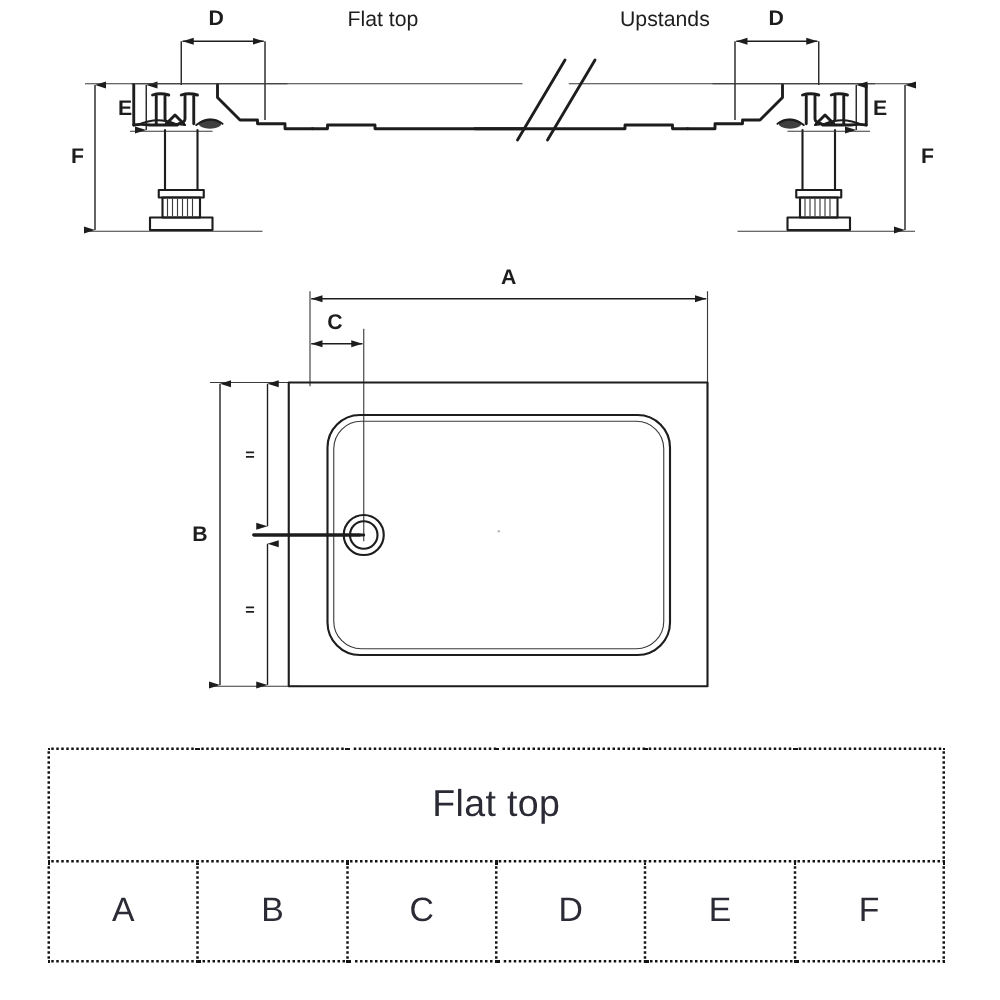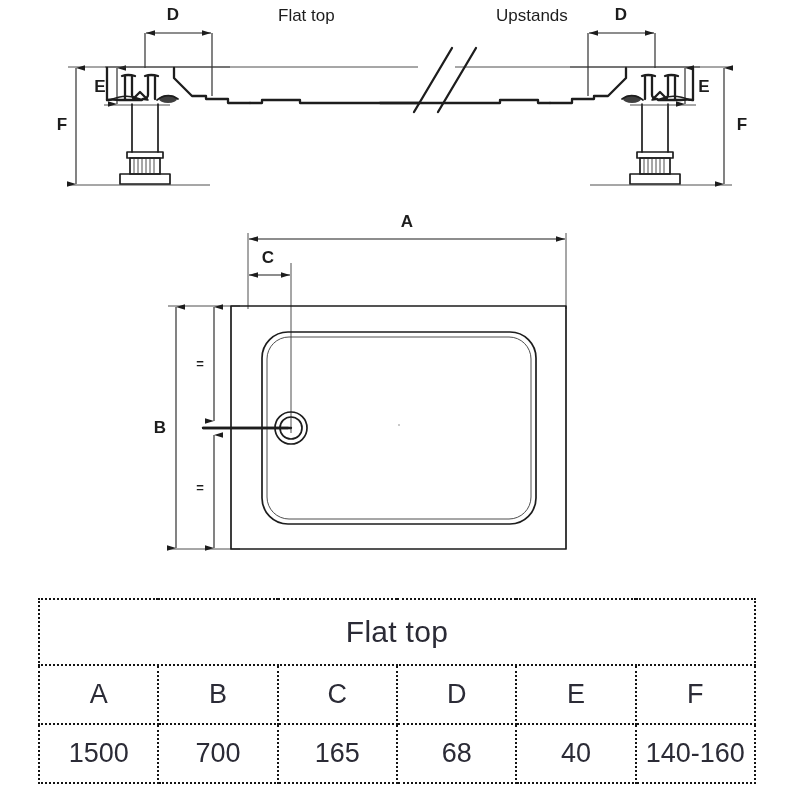--- a/index.html
+++ b/index.html
@@ -270,25 +270,17 @@
           <td class="title-cell" colspan="6">Flat top</td>
         </tr>
         <tr>
           <td class="hdr-cell" style="width:14.2%">A</td>
           <td class="hdr-cell" style="width:14.2%">B</td>
           <td class="hdr-cell" style="width:16.0%">C</td>
           <td class="hdr-cell" style="width:15.0%">D</td>
           <td class="hdr-cell" style="width:15.0%">E</td>
           <td class="hdr-cell" style="width:25.6%">F</td>
         </tr>
-        <tr>
-          <td class="val-cell">1500</td>
-          <td class="val-cell">700</td>
-          <td class="val-cell">165</td>
-          <td class="val-cell">68</td>
-          <td class="val-cell">40</td>
-          <td class="val-cell">140-160</td>
-        </tr>
       </tbody>
     </table>
   </div>
 
 </div>
 
 </body></html>

